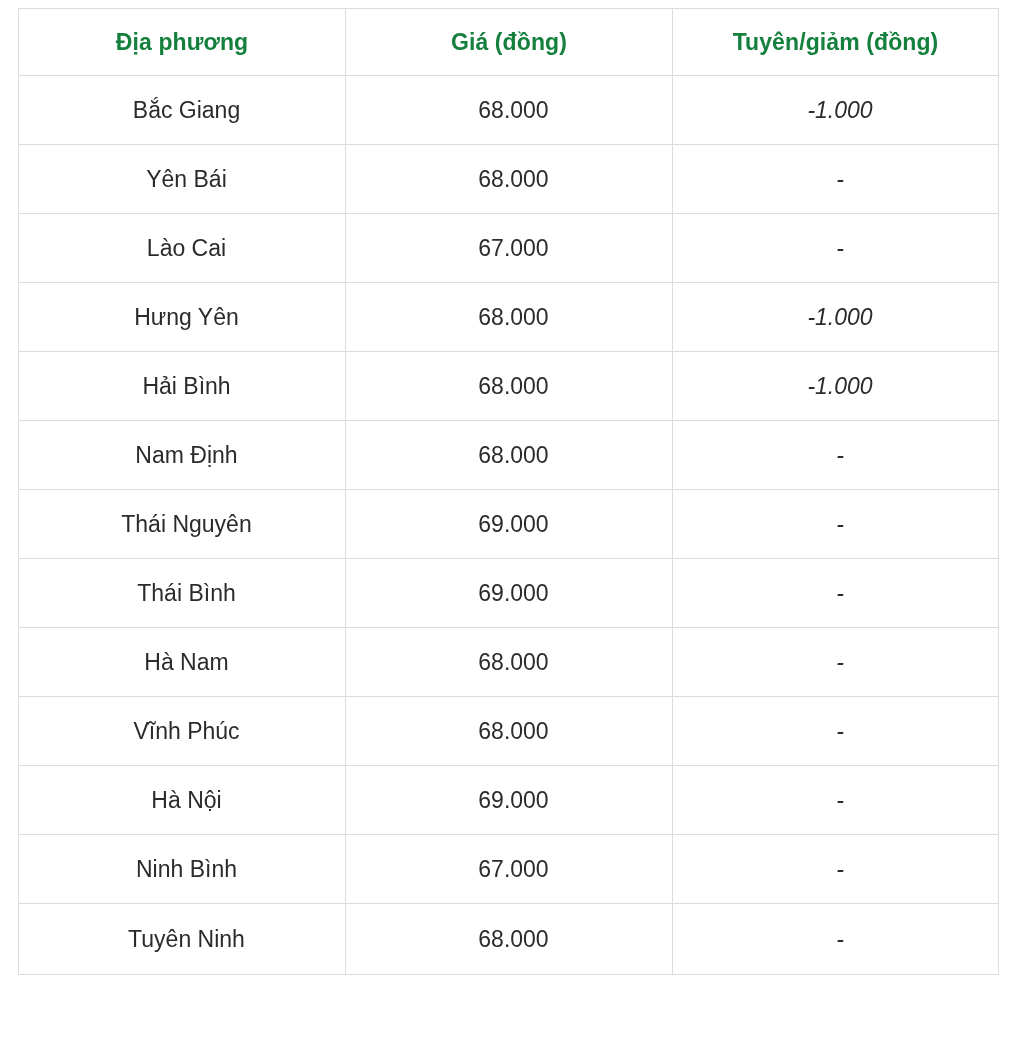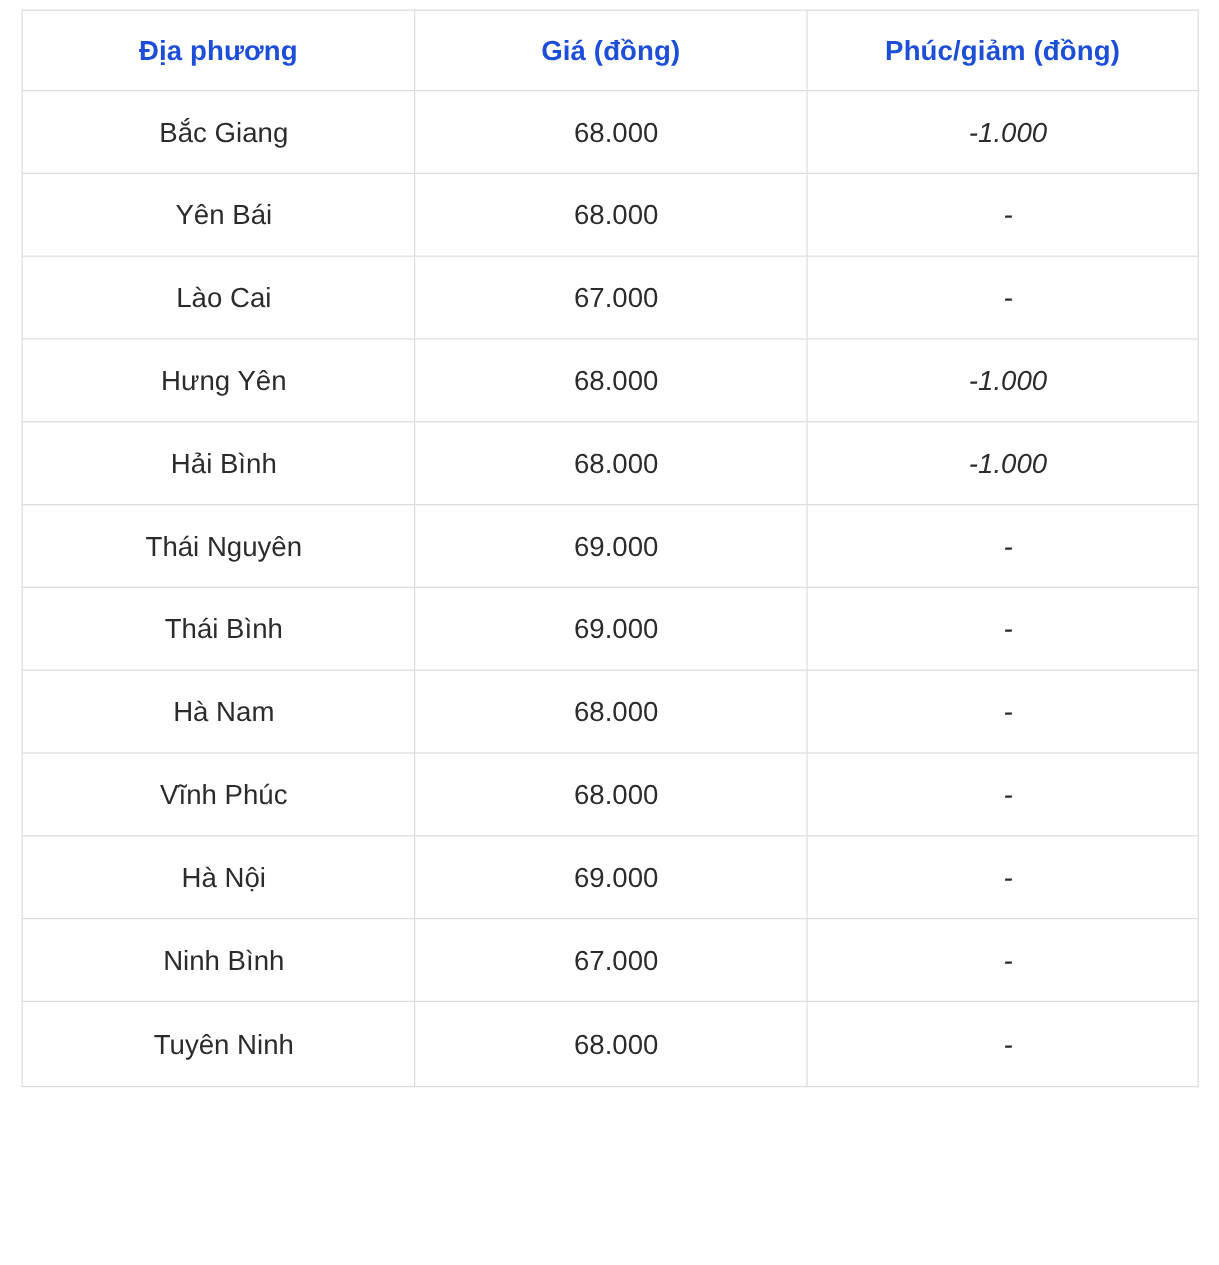--- a/index.html
+++ b/index.html
@@ -32,21 +32,21 @@
   table.price-table td {
     border: 1px solid #dcdcdc;
     text-align: center;
     vertical-align: middle;
     padding: 0 6px;
   }
   table.price-table thead th {
     height: 66px;
     font-size: 23px;
     font-weight: 700;
-    color: #1d4ed8;
+    color: #15803d;
     letter-spacing: 0.1px;
   }
   table.price-table tbody td {
     height: 68px;
     font-size: 23px;
     font-weight: 400;
     color: #2b2b2b;
     padding-left: 15px;
   }
   table.price-table tbody tr:last-child td {
@@ -64,21 +64,21 @@
   <table class="price-table">
     <colgroup>
       <col class="c-locality">
       <col class="c-price">
       <col class="c-change">
     </colgroup>
     <thead>
       <tr>
         <th>Địa phương</th>
         <th>Giá (đồng)</th>
-        <th>Phúc/giảm (đồng)</th>
+        <th>Tuyên/giảm (đồng)</th>
       </tr>
     </thead>
     <tbody>
       <tr>
         <td>Bắc Giang</td>
         <td>68.000</td>
         <td class="cell-dash">-1.000</td>
       </tr>
       <tr>
         <td>Yên Bái</td>
@@ -92,20 +92,25 @@
       </tr>
       <tr>
         <td>Hưng Yên</td>
         <td>68.000</td>
         <td class="cell-dash">-1.000</td>
       </tr>
       <tr>
         <td>Hải Bình</td>
         <td>68.000</td>
         <td class="cell-dash">-1.000</td>
+      </tr>
+      <tr>
+        <td>Nam Định</td>
+        <td>68.000</td>
+        <td class="cell-dash">-</td>
       </tr>
       <tr>
         <td>Thái Nguyên</td>
         <td>69.000</td>
         <td class="cell-dash">-</td>
       </tr>
       <tr>
         <td>Thái Bình</td>
         <td>69.000</td>
         <td class="cell-dash">-</td>

